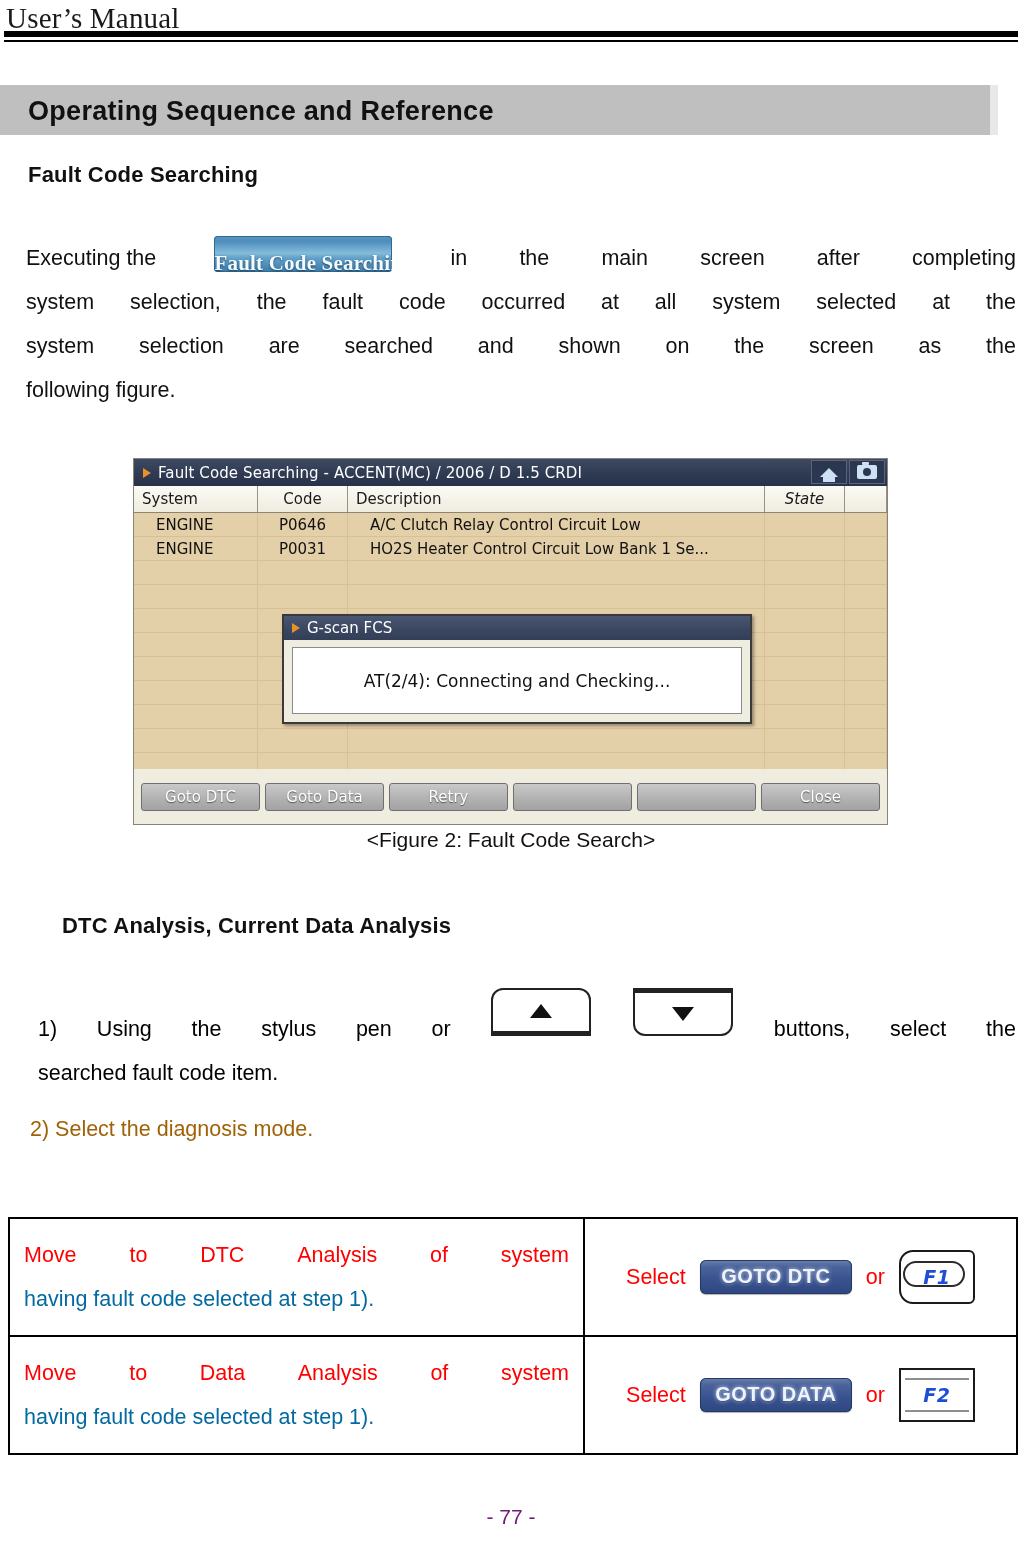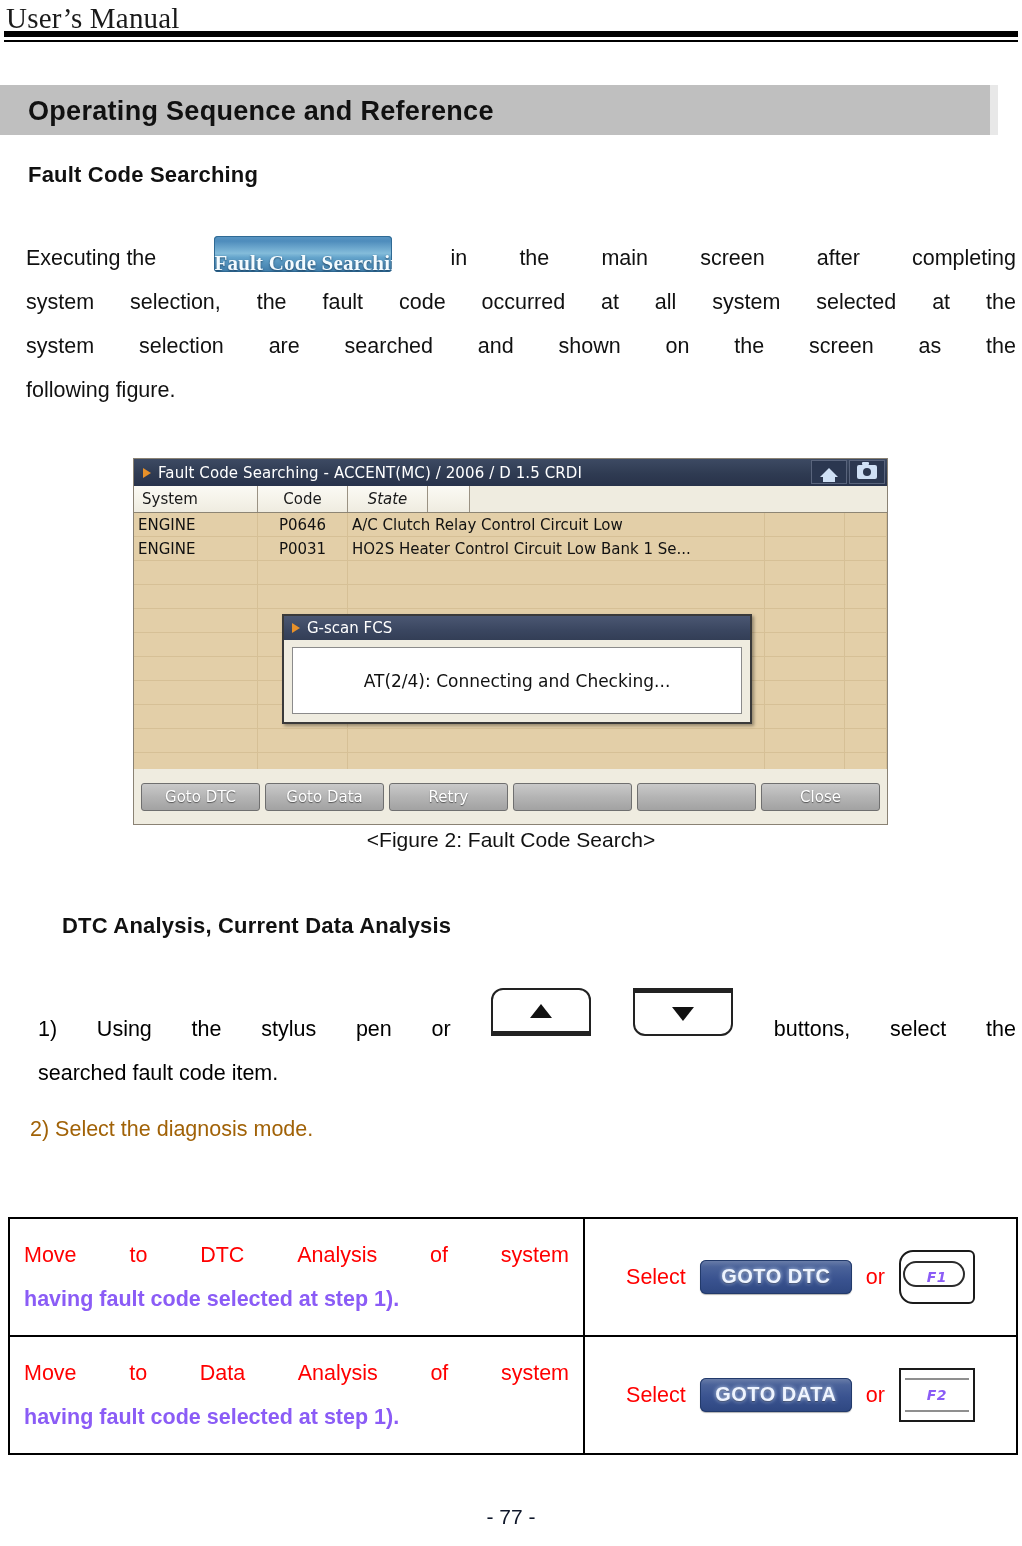--- a/index.html
+++ b/index.html
@@ -243,21 +243,21 @@
     background: linear-gradient(180deg,#fbfaf4 0%,#efece0 100%);
   }
   .ds-row {
     display: flex;
     height: 23px;
     border-bottom: 1px solid #d6c096;
   }
   .ds-td {
     font-size: 15px;
     color: #111;
-    padding-left: 4px;
+    padding-left: 22px;
     display: flex;
     align-items: center;
     box-sizing: border-box;
     border-right: 1px solid #d6c096;
     white-space: nowrap;
     overflow: hidden;
   }
   .c-system { width: 124px; }
   .c-code   { width: 90px; }
   .c-desc   { flex: 1; }
@@ -427,24 +427,23 @@
   .mt-left .justify-line {
     display: flex;
     justify-content: space-between;
     white-space: nowrap;
     font-size: 21.5px;
     color: #ff0000;
     line-height: 44px;
   }
   .mt-left .plain-line {
     font-size: 21.5px;
-    color: #8b5cf6;
+    color: #0369a1;
     line-height: 44px;
     white-space: nowrap;
-    font-weight: bold;
   }
   .mt-right {
     padding: 10px 8px !important;
   }
   .mt-right-inner {
     display: flex;
     align-items: center;
     justify-content: center;
     gap: 14px;
     height: 84px;
@@ -490,44 +489,44 @@
     background: #8f8f8f;
   }
   .fkey .fk-line.t { top: 8px; }
   .fkey .fk-line.b { bottom: 8px; }
   .fkey .fk-label {
     position: absolute;
     left: 0; right: 0; top: 50%;
     transform: translateY(-52%);
     text-align: center;
     font-family: "DejaVu Sans", sans-serif;
-    font-size: 14px;
+    font-size: 19px;
     font-weight: bold;
     font-style: italic;
-    color: #8b5cf6;
+    color: #1d4ed8;
     letter-spacing: .5px;
   }
   .fkey.f1 .fk-oval {
     position: absolute;
     left: 2px; top: 9px;
     width: 62px; height: 26px;
     border: 2px solid #2b2b2b;
     border-radius: 14px;
     box-sizing: border-box;
   }
 
   
   .page-number {
     position: absolute;
     left: 0;
     top: 1505px;
     width: 1022px;
     text-align: center;
     font-size: 21px;
-    color: #0f172a;
+    color: #701a75;
   }
 </style>
 </head>
 <body>
 
 <div class="running-head">User’s Manual</div>
 <div class="head-rule-thick"></div>
 <div class="head-rule-thin"></div>
 
 <div class="section-banner"></div>
@@ -591,20 +590,21 @@
       <div class="ds-ticon">
           <div class="icon-camera"></div>
         </div>
     </div>
   </div>
 
   <div class="ds-table">
     <div class="ds-thead">
       <div class="ds-th c-system">System</div>
       <div class="ds-th c-code">Code</div>
+      <div class="ds-th c-desc">Description</div>
       <div class="ds-th c-state">State</div>
       <div class="ds-th c-last"></div>
     </div>
 
     <div class="ds-row">
       <div class="ds-td c-system">ENGINE</div>
       <div class="ds-td c-code">P0646</div>
       <div class="ds-td c-desc">A/C Clutch Relay Control Circuit Low</div>
       <div class="ds-td c-state"></div>
       <div class="ds-td c-last"></div>

